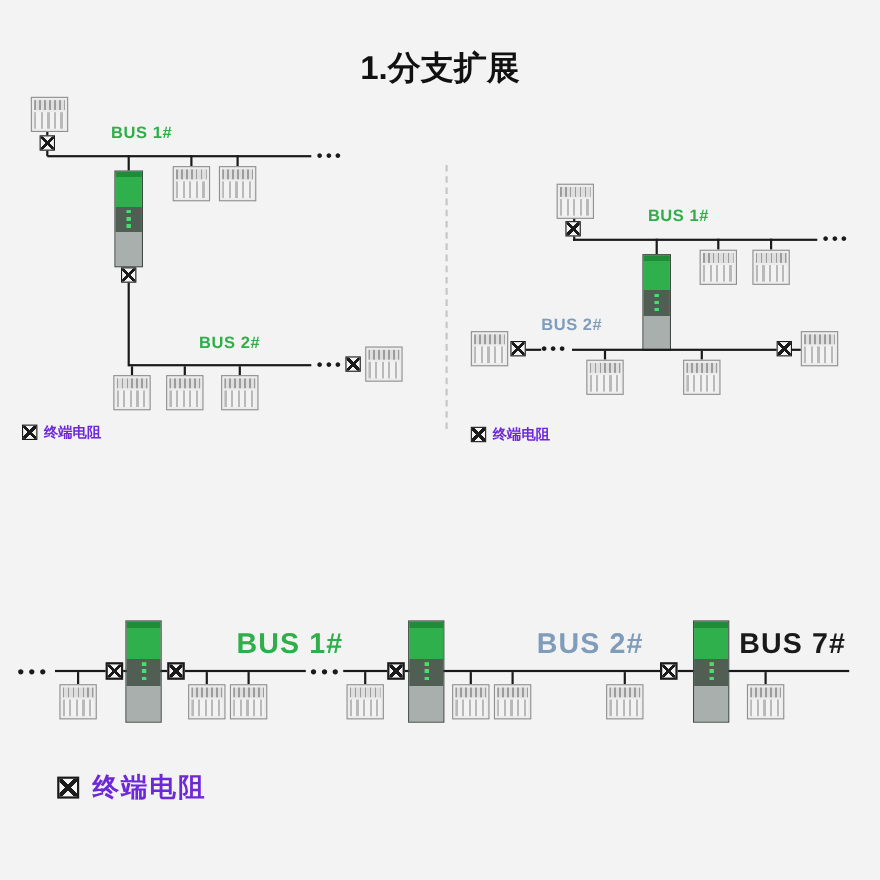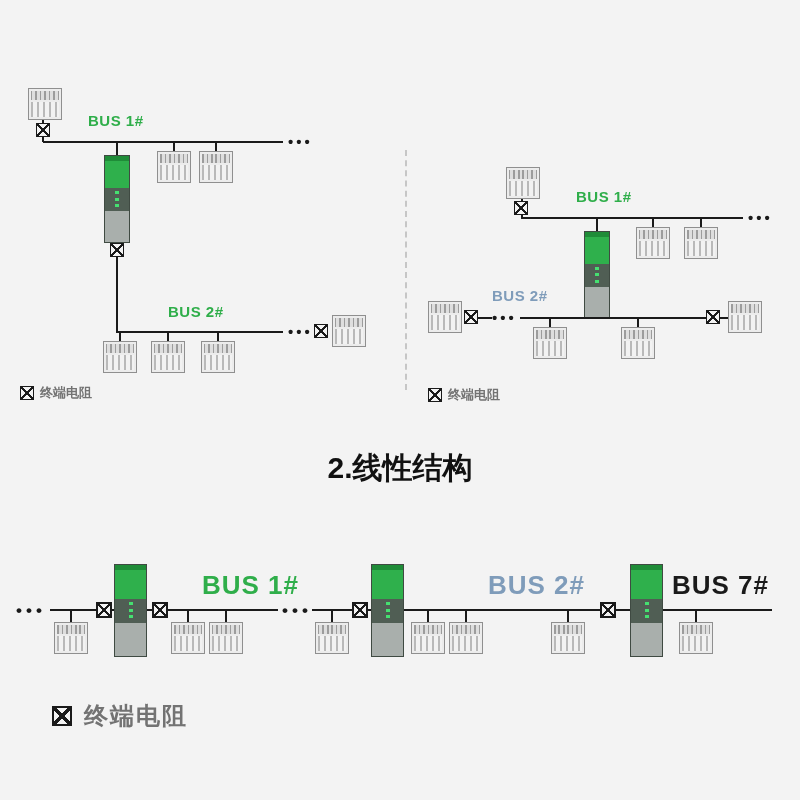--- a/index.html
+++ b/index.html
@@ -21,32 +21,33 @@
   .module.lg { width:33px; height:93px; }
   .tr { position:absolute; width:14px; height:14px; border:1.5px solid #1a1a1a; background-color:#f3f3f3;
     background-image:linear-gradient(45deg,transparent 42%,#1a1a1a 42%,#1a1a1a 58%,transparent 58%),
                      linear-gradient(135deg,transparent 42%,#1a1a1a 42%,#1a1a1a 58%,transparent 58%); }
   .tr.mid { width:16px; height:16px; border-width:2px; }
   .tr.big { width:20px; height:20px; border-width:2px; }
   .dots { position:absolute; font-weight:bold; font-size:15px; letter-spacing:3px; color:#1a1a1a; line-height:1; }
   .dots.lg { font-size:17px; letter-spacing:4px; }
   .buslab { position:absolute; font-weight:bold; font-size:15px; letter-spacing:.5px; white-space:nowrap; }
   .buslab.lg { font-size:26px; letter-spacing:1px; }
-  .g { color:var(--green,#2fae4a); }
+  .g { color:var(--green,#2fae4a);margin-left:13px; }
   .b { color:var(--blue,#7f9cba); }
   .d { color:var(--dark,#1a1a1a); }
-  .legend { position:absolute; font-weight:bold; font-size:13px; color:#737373; white-space:nowrap; }
+  .legend { position:absolute; font-weight:bold; font-size:13px; color:#6d28d9; white-space:nowrap; }
   .legend.lg { font-size:24px; letter-spacing:2px; }
   .divider { position:absolute; border-left:2px dashed #c6c6c6; }
 </style>
 </head>
 <body>
 
 <div class="canvas">
 
+  <div class="title" style="top:42px">1.分支扩展</div>
 
   <div class="device" style="left:28px;top:88px"></div>
   <div class="vl" style="left:42px;top:120px;height:22px"></div>
   <div class="tr" style="left:36px;top:123px"></div>
   <div class="hl" style="left:43px;top:141px;width:240px"></div>
   <div class="dots" style="left:288px;top:134px">•••</div>
   <div class="buslab g" style="left:88px;top:112px">BUS 1#</div>
   <div class="vl" style="left:116px;top:141px;height:14px"></div>
   <div class="module" style="left:104px;top:155px"></div>
   <div class="vl" style="left:173px;top:141px;height:10px"></div>
@@ -91,21 +92,20 @@
   <div class="hl" style="left:520px;top:317px;width:218px"></div>
   <div class="vl" style="left:549px;top:319px;height:8px"></div>
   <div class="device" style="left:533px;top:327px"></div>
   <div class="vl" style="left:637px;top:319px;height:8px"></div>
   <div class="device" style="left:621px;top:327px"></div>
   <div class="tr" style="left:706px;top:310px"></div>
   <div class="device" style="left:728px;top:301px"></div>
   <div class="tr" style="left:428px;top:388px"></div>
   <div class="legend" style="left:448px;top:386px">终端电阻</div>
 
-  <div class="title" style="top:448px">2.线性结构</div>
 
   <div class="dots lg" style="left:16px;top:602px">•••</div>
   <div class="hl" style="left:50px;top:609px;width:228px"></div>
   <div class="vl" style="left:70px;top:611px;height:11px"></div>
   <div class="device" style="left:54px;top:622px"></div>
   <div class="tr mid" style="left:96px;top:602px"></div>
   <div class="module lg" style="left:114px;top:564px"></div>
   <div class="tr mid" style="left:152px;top:602px"></div>
   <div class="vl" style="left:187px;top:611px;height:11px"></div>
   <div class="device" style="left:171px;top:622px"></div>

